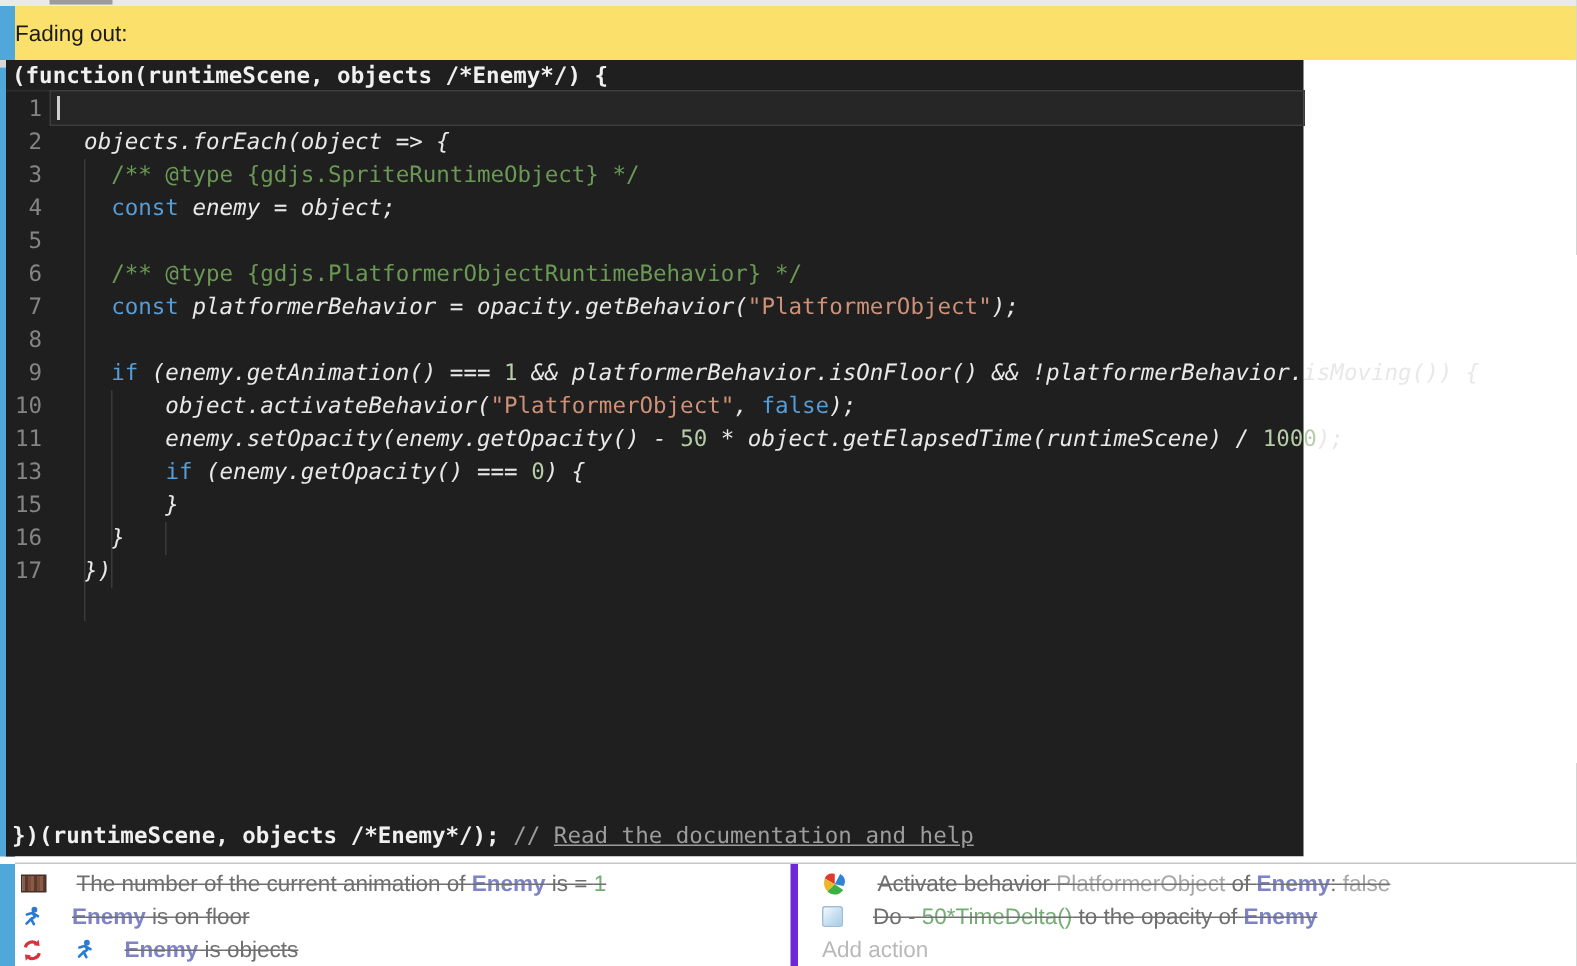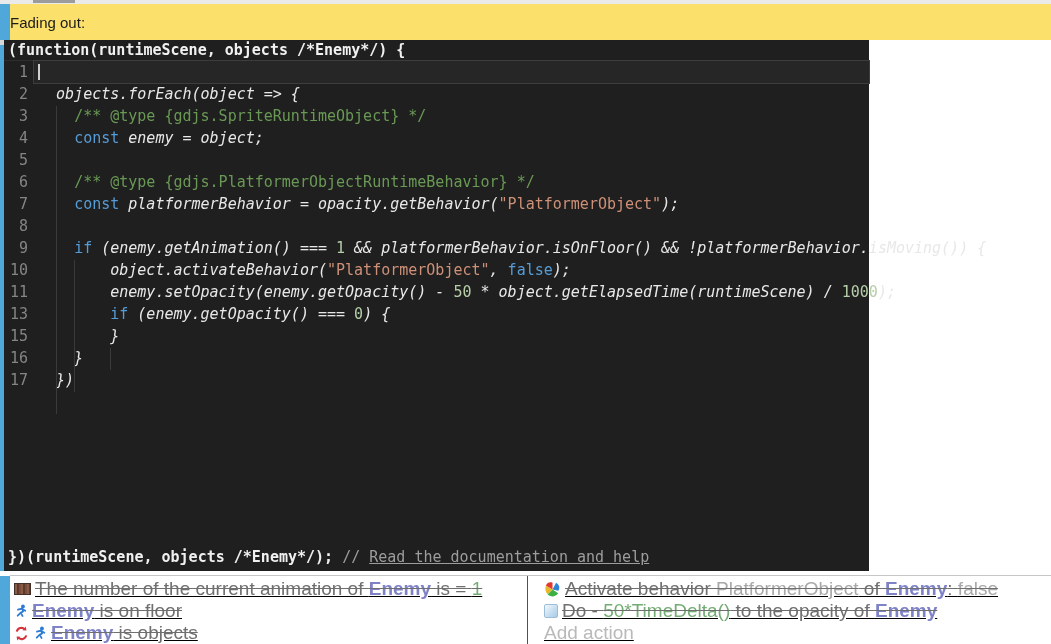--- a/index.html
+++ b/index.html
@@ -37,22 +37,22 @@
   .cursor{position:absolute;left:4px;top:3px;width:2px;height:16px;background:#cfcfcf;}
   .tok-w{color:var(--code-text);font-style:italic;} .tok-k{color:var(--kw);} .tok-c{color:var(--cm);}
   .tok-s{color:var(--str);} .tok-n{color:var(--num);}
   .guide{position:absolute;width:1px;background:#3a3a3a;}
   .g1{left:52px;top:66px;height:308px;} .g2{left:70px;top:220px;height:132px;} .g3{left:106px;top:308px;height:22px;}
   
   .panel-gap{position:absolute;left:10px;top:571px;width:1041px;height:5px;background:#fff;border-bottom:1px solid #c6c6c6;}
   .events{position:absolute;left:10px;top:576px;width:1041px;height:68px;background:#fff;display:flex;}
   .col{padding-top:2px;}
   .cond-col{width:517px;}
-  .act-col{flex:1;border-left:1px solid #6d28d9;}
-  .ev-row{height:22px;display:flex;align-items:center;gap:4px;padding-left:4px;font-size:19px;cursor:default;text-decoration:underline;}
+  .act-col{flex:1;border-left:5px solid #6d28d9;}
+  .ev-row{height:22px;display:flex;align-items:center;gap:20px;padding-left:4px;font-size:15px;cursor:default;}
   .act-col .ev-row{padding-left:16px;}
   .ev-icon{display:inline-flex;align-items:center;flex:0 0 auto;}
   .ev-text{color:var(--evtext);white-space:pre;}
   .ev-text.struck{text-decoration:line-through;}
   .seg-obj{color:var(--obj);font-weight:bold;}
   .seg-param{color:var(--param);}
   .seg-val{color:var(--val);}
   .seg-add{color:var(--add);}
   .film{display:inline-block;width:17px;height:12px;border:1px solid #44302a;
     background:repeating-linear-gradient(90deg,#8a5b46 0 2px,#5b3a2d 2px 4px,#7b4e3c 4px 6px);}

